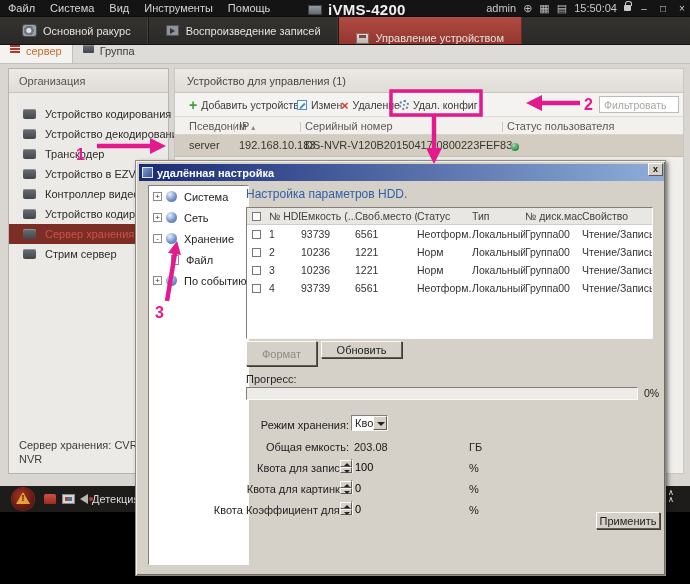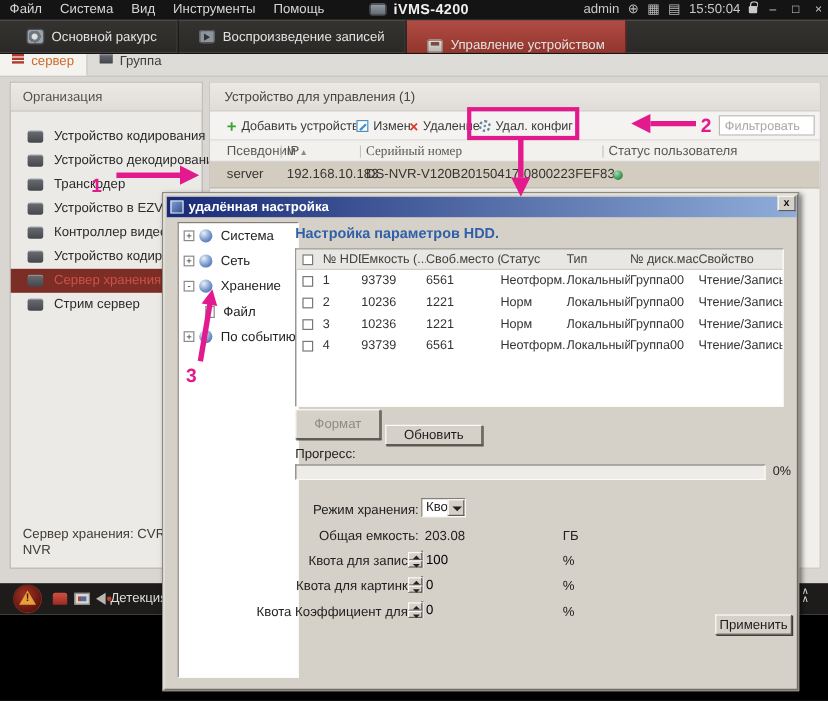--- a/index.html
+++ b/index.html
@@ -8,21 +8,21 @@
 
   
   .app { position:absolute; left:0; top:0; width:690px; height:512px; background:#d9d6d1; }
 
   
   .menubar { position:absolute; left:0; top:0; width:690px; height:16px; background:#141414; display:flex; align-items:center; font-size:11px; color:#d6d6d6; }
   .menus { display:flex; gap:15px; padding-left:8px; }
   .menus span { cursor:default; }
   .brand { position:absolute; left:308px; top:1px; display:flex; align-items:center; gap:6px; }
   .brand-ic { width:14px; height:10px; background:linear-gradient(#9aa0a8,#5d646c); border-radius:2px; box-shadow:inset 0 0 0 1px #3c4148; }
-  .brand-txt { font-weight:bold; font-size:12px; color:#f0f0f0; letter-spacing:.3px; }
+  .brand-txt { font-weight:bold; font-size:15px; color:#f0f0f0; letter-spacing:.3px; }
   .sysarea { position:absolute; right:2px; top:0; height:16px; display:flex; align-items:center; gap:7px; color:#c9c9c9; }
   .glyph { font-size:11px; color:#b9b9b9; line-height:16px; }
   .mini-lock { width:7px; height:6px; background:#c9c9c9; border-radius:1px; position:relative; }
   .mini-lock::before { content:""; position:absolute; left:1px; top:-4px; width:5px; height:4px; border:1px solid #c9c9c9; border-bottom:none; border-radius:3px 3px 0 0; }
   .winbtn { font-size:10px; color:#cccccc; width:12px; text-align:center; }
 
   
   .navtabs { position:absolute; left:0; top:16px; width:690px; height:29px; background:linear-gradient(#343330,#2a2927); border-top:1px solid #0c0c0c; border-bottom:1px solid #151413; display:flex; align-items:stretch; padding-left:6px; }
   .ntab { display:flex; align-items:center; gap:7px; padding:0 17px; font-size:11px; color:#e3e2e0; border-right:1px solid #1b1a19; box-shadow:inset -1px 0 0 #3f3e3b; cursor:pointer; }
   .ntab.active { background:linear-gradient(#b04c43,#93362e); box-shadow:none; border-right:1px solid #6e2620;align-items:flex-end; }
@@ -100,31 +100,31 @@
   .tree { position:absolute; left:12px; top:24px; width:101px; height:380px; background:#fff; overflow:hidden; }
   .trow { position:relative; height:21px; display:flex; align-items:center; gap:4px; padding-left:4px; cursor:pointer; white-space:nowrap; }
   .trow.child { padding-left:22px; }
   .texp { width:9px; height:9px; background:#fff; border:1px solid #8a8a8a; font-size:8px; line-height:7px; text-align:center; color:#333; flex:0 0 auto; }
   .tglobe { width:11px; height:11px; border-radius:50%; background:radial-gradient(circle at 35% 30%, #eaf1f9, #7496ca 55%, #3a5e9e); flex:0 0 auto; }
   .tgear { width:9px; height:9px; border:2px dotted #4a6ea6; border-radius:50%; flex:0 0 auto; }
   .tfile { width:8px; height:10px; background:#fff; border:1px solid #8a8a8a; flex:0 0 auto; }
   .trow .hl { position:relative; padding:1px 3px; }
   .trow.selected .hl { background:#0a246a; color:#fff; }
 
-  .dheading { position:absolute; left:110px; top:26px; font-size:12px; font-weight:bold; color:#3060a8; }
+  .dheading { position:absolute; left:110px; top:26px; font-size:12px; font-weight:normal; color:#3060a8; }
 
   .hddtable { position:absolute; left:110px; top:46px; width:407px; height:132px; background:#fff; }
   .hrow { display:grid; grid-template-columns:22px 32px 54px 62px 55px 53px 57px 1fr; align-items:center; height:18px; font-size:10.5px; color:#333; }
   .hrow.hhead { height:17px; background:#e9e7e3; border-bottom:1px solid #cfcdc9; color:#44413c; }
   .cb { width:9px; height:9px; background:#fff; border:1px solid #777; margin-left:5px; cursor:pointer; }
   .hcell { overflow:hidden; white-space:nowrap; }
 
   .fmtbtns { position:absolute; left:110px; top:180px; }
   .btn-format { position:absolute; left:0; top:0; width:71px; height:25px; }
-  .btn-refresh { position:absolute; left:75px; top:0; width:81px; height:17px;margin-top:13px; }
+  .btn-refresh { position:absolute; left:75px; top:0; width:81px; height:17px; }
   .prog-label { position:absolute; left:110px; top:212px; }
   .progbar { position:absolute; left:110px; top:226px; width:392px; height:13px; background:#eeece8; }
   .prog-pct { position:absolute; left:508px; top:226px; font-size:10.5px; }
 
   .frow { position:absolute; height:16px; }
   .flabel { position:absolute; right:318px; top:2px; white-space:nowrap; }
   .fctl { position:absolute; left:215px; top:0; }
   .combo { width:106px; height:16px; background:#fff; position:relative; padding:1px 3px; }
   .combo .drop { position:absolute; right:0; top:0; width:14px; height:14px; background:#d5d1c8; border:1px solid; border-color:#fdfbf7 #5f5b54 #5f5b54 #fdfbf7; }
   .combo .drop::after { content:""; position:absolute; left:3px; top:5px; border-left:4px solid transparent; border-right:4px solid transparent; border-top:4px solid #222; }
@@ -275,21 +275,21 @@
             <span>Удал. конфиг</span>
           </div>
           <input class="filterbox" type="text" placeholder="Фильтровать" style="">
         </div>
 
         <div class="dtable-head">
           <span class="dcol" style="left:14px;"><span>Псевдоним</span> <span class="sort-up">▲</span></span>
           <span class="colsep" style="left:58px;">|</span>
           <span class="dcol" style="left:64px;">IP</span>
           <span class="colsep" style="left:124px;">|</span>
-          <span class="dcol" style="left:130px;font-family:Liberation Serif, serif;">Серийный номер</span>
+          <span class="dcol" style="left:130px;">Серийный номер</span>
           <span class="colsep" style="left:326px;">|</span>
           <span class="dcol" style="left:332px;">Статус пользователя</span>
         </div>
 
         <div class="dtable-row">
           <span class="dcell" style="left:14px;">server</span>
           <span class="dcell" style="left:64px;">192.168.10.183</span>
           <span class="dcell" style="left:130px;">DS-NVR-V120B20150417-0800223FEF83</span>
           <span class="dcell" style="left:336px;top:6px;"><span class="odot"></span></span>
         </div>

